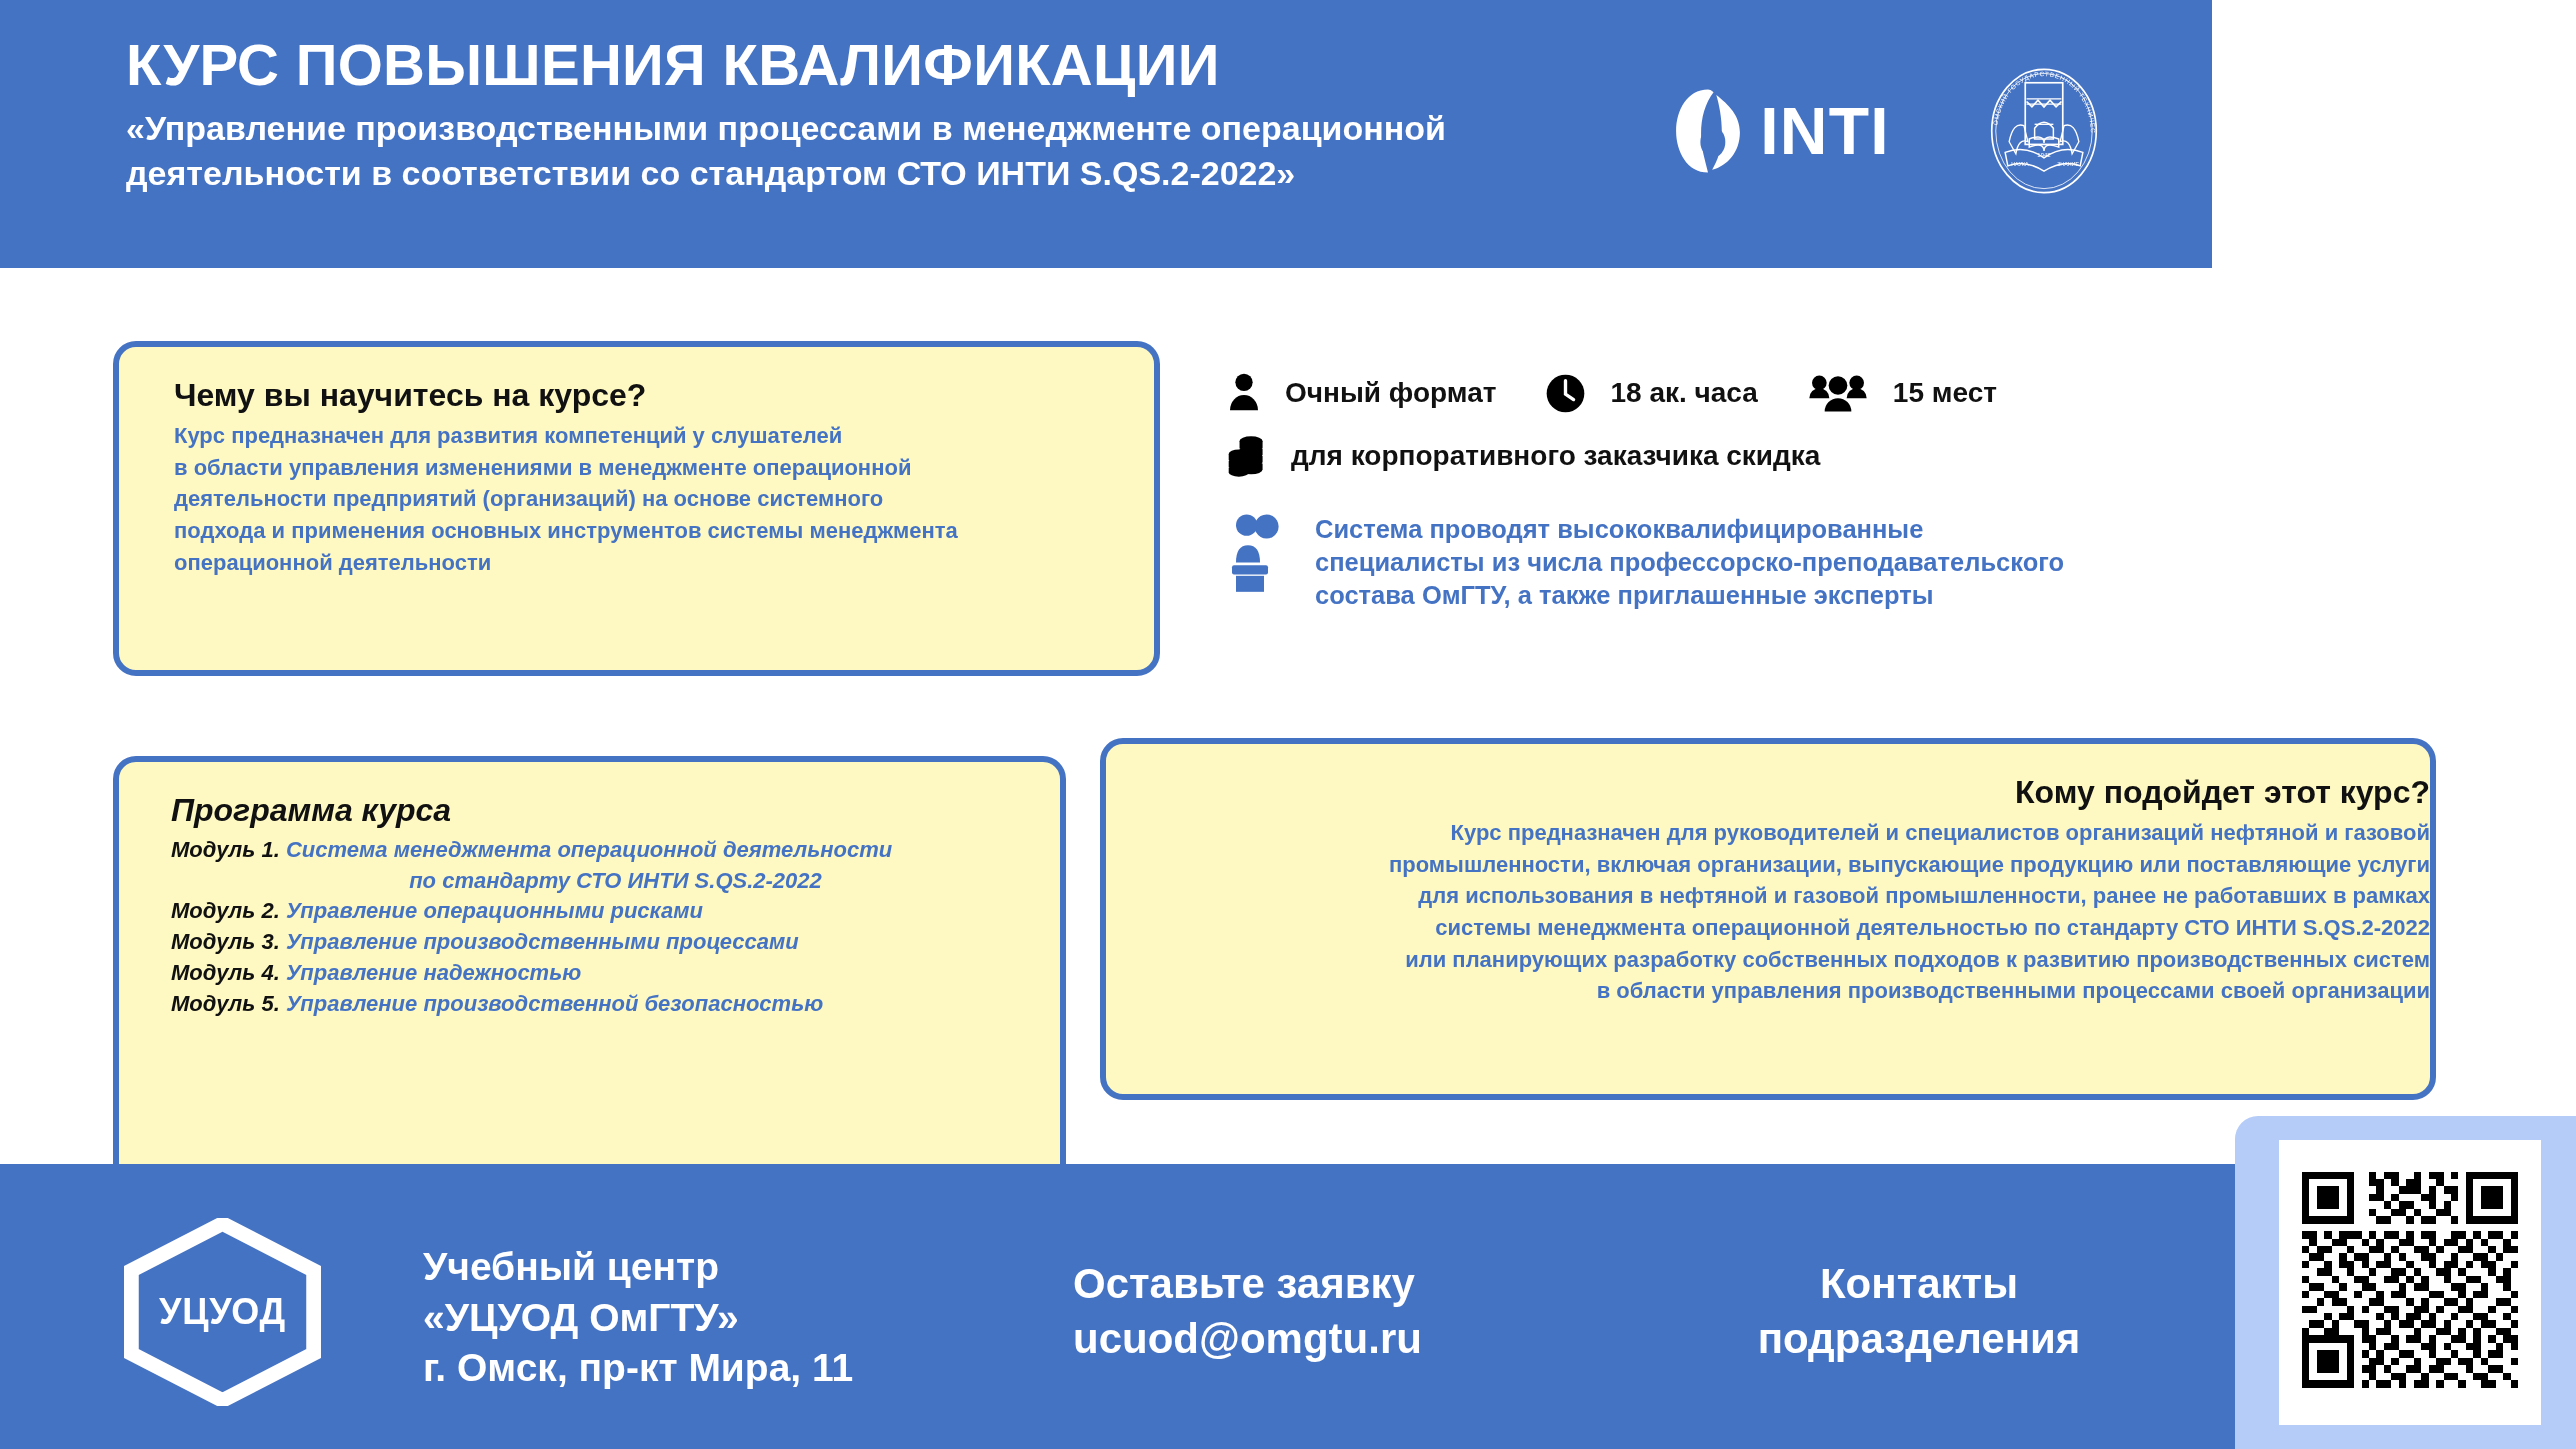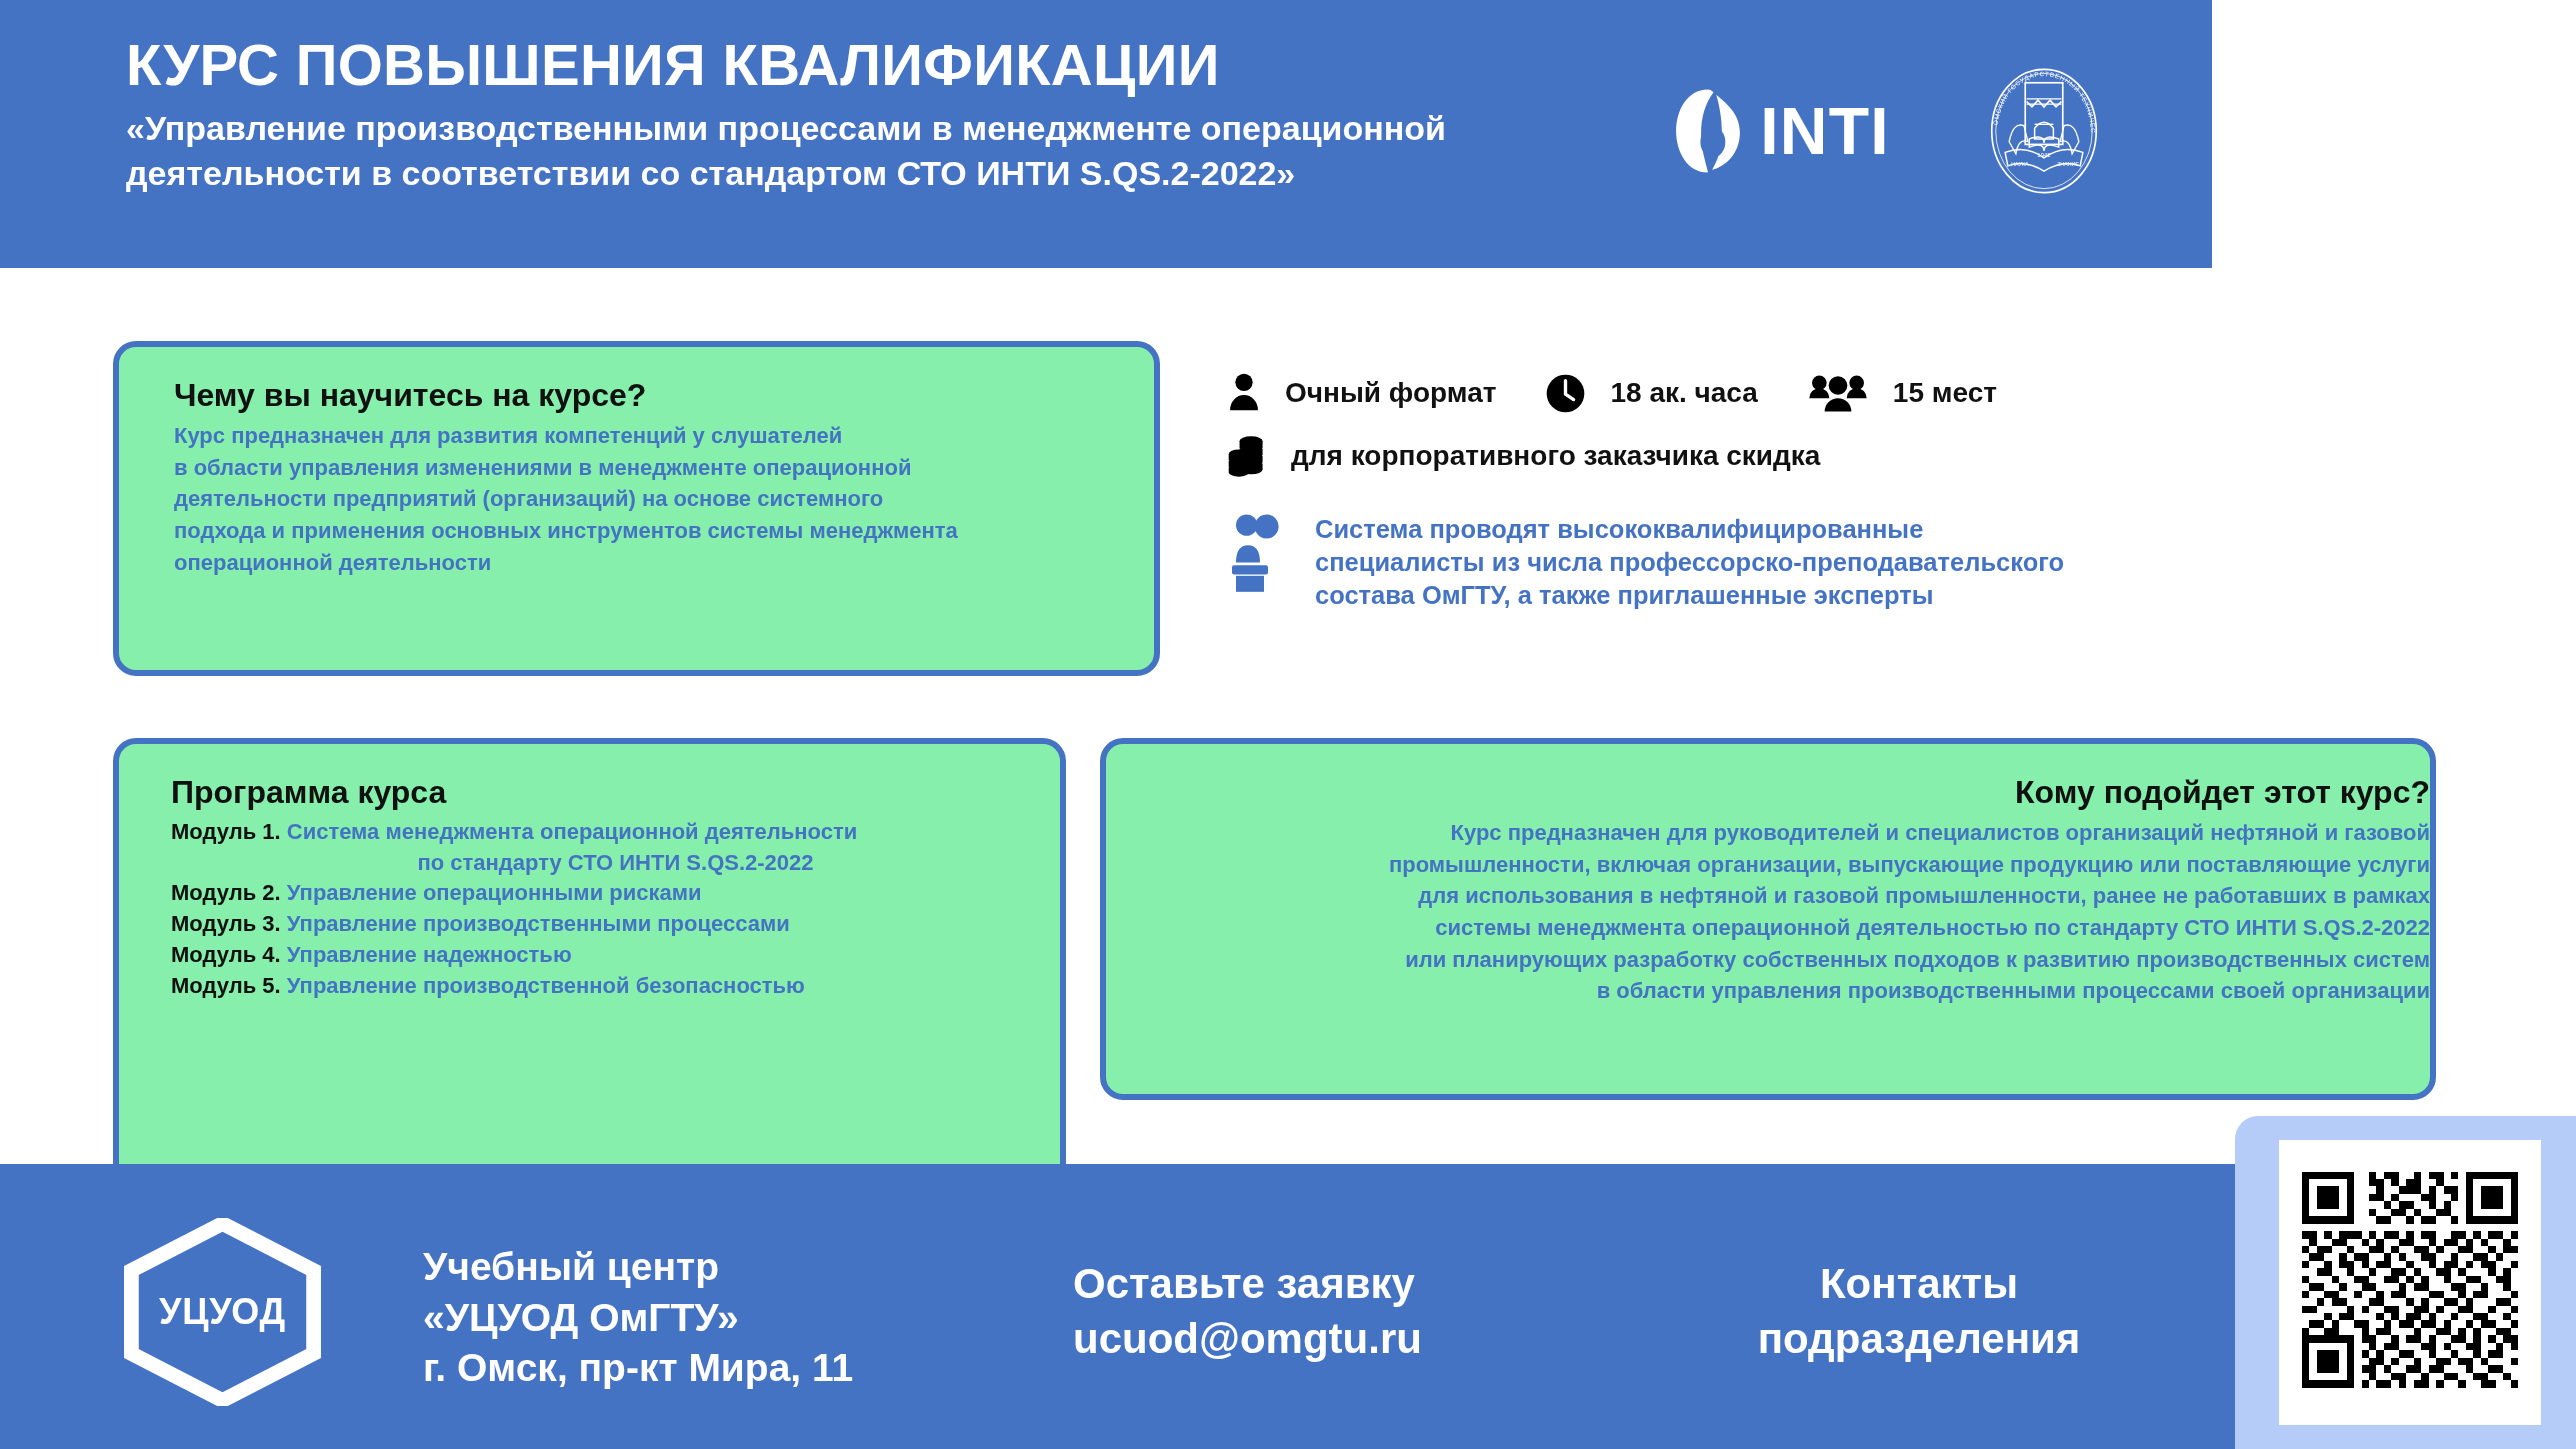--- a/index.html
+++ b/index.html
@@ -27,31 +27,31 @@
   .h-sub div{white-space:nowrap;}
 
   .logos{position:absolute;right:101px;top:64px;display:flex;align-items:center;gap:87px;}
   .inti-logo{display:flex;align-items:center;gap:17.4px;}
   .inti-mark{width:70px;height:86px;}
   .inti-word{font-size:66px;font-weight:700;color:#fff;letter-spacing:1.3px;line-height:1;}
   .omgtu-seal{width:134px;height:134px;}
 
   
   .card{
-    position:absolute;background:#86efac;border:6px solid #4573c4;border-radius:23px;
+    position:absolute;background:#fef9c3;border:6px solid #4573c4;border-radius:23px;
     box-sizing:border-box;
   }
   .card-title{font-size:32px;font-weight:700;color:#111111;line-height:1.1;}
   .card-body{font-size:22px;font-weight:600;color:#4573c4;line-height:1.44;margin-top:6.7px;}
   .card-body div{white-space:nowrap;}
 
   #card-learn{left:113px;top:341px;width:1047px;height:335px;}
   #card-learn .inner{padding:31px 0 0 55px;}
 
-  #card-program{left:113px;top:738px;width:953px;height:466px;}
+  #card-program{left:113px;top:756px;width:953px;height:466px;font-style:italic;}
   #card-program .inner{padding:31px 0 0 52px;}
 
   #card-audience{left:1100px;top:738px;width:1336px;height:362px;text-align:right;}
   #card-audience .inner{padding:31px 0 0 52px;}
 
   .module-line{font-size:22px;line-height:1.40;white-space:nowrap;}
   .module-line b{color:#111111;font-weight:700;}
   .module-line span{color:#4573c4;font-weight:600;}
   .module-cont{font-size:22px;line-height:1.40;color:#4573c4;font-weight:600;white-space:nowrap;text-align:center;}
 

